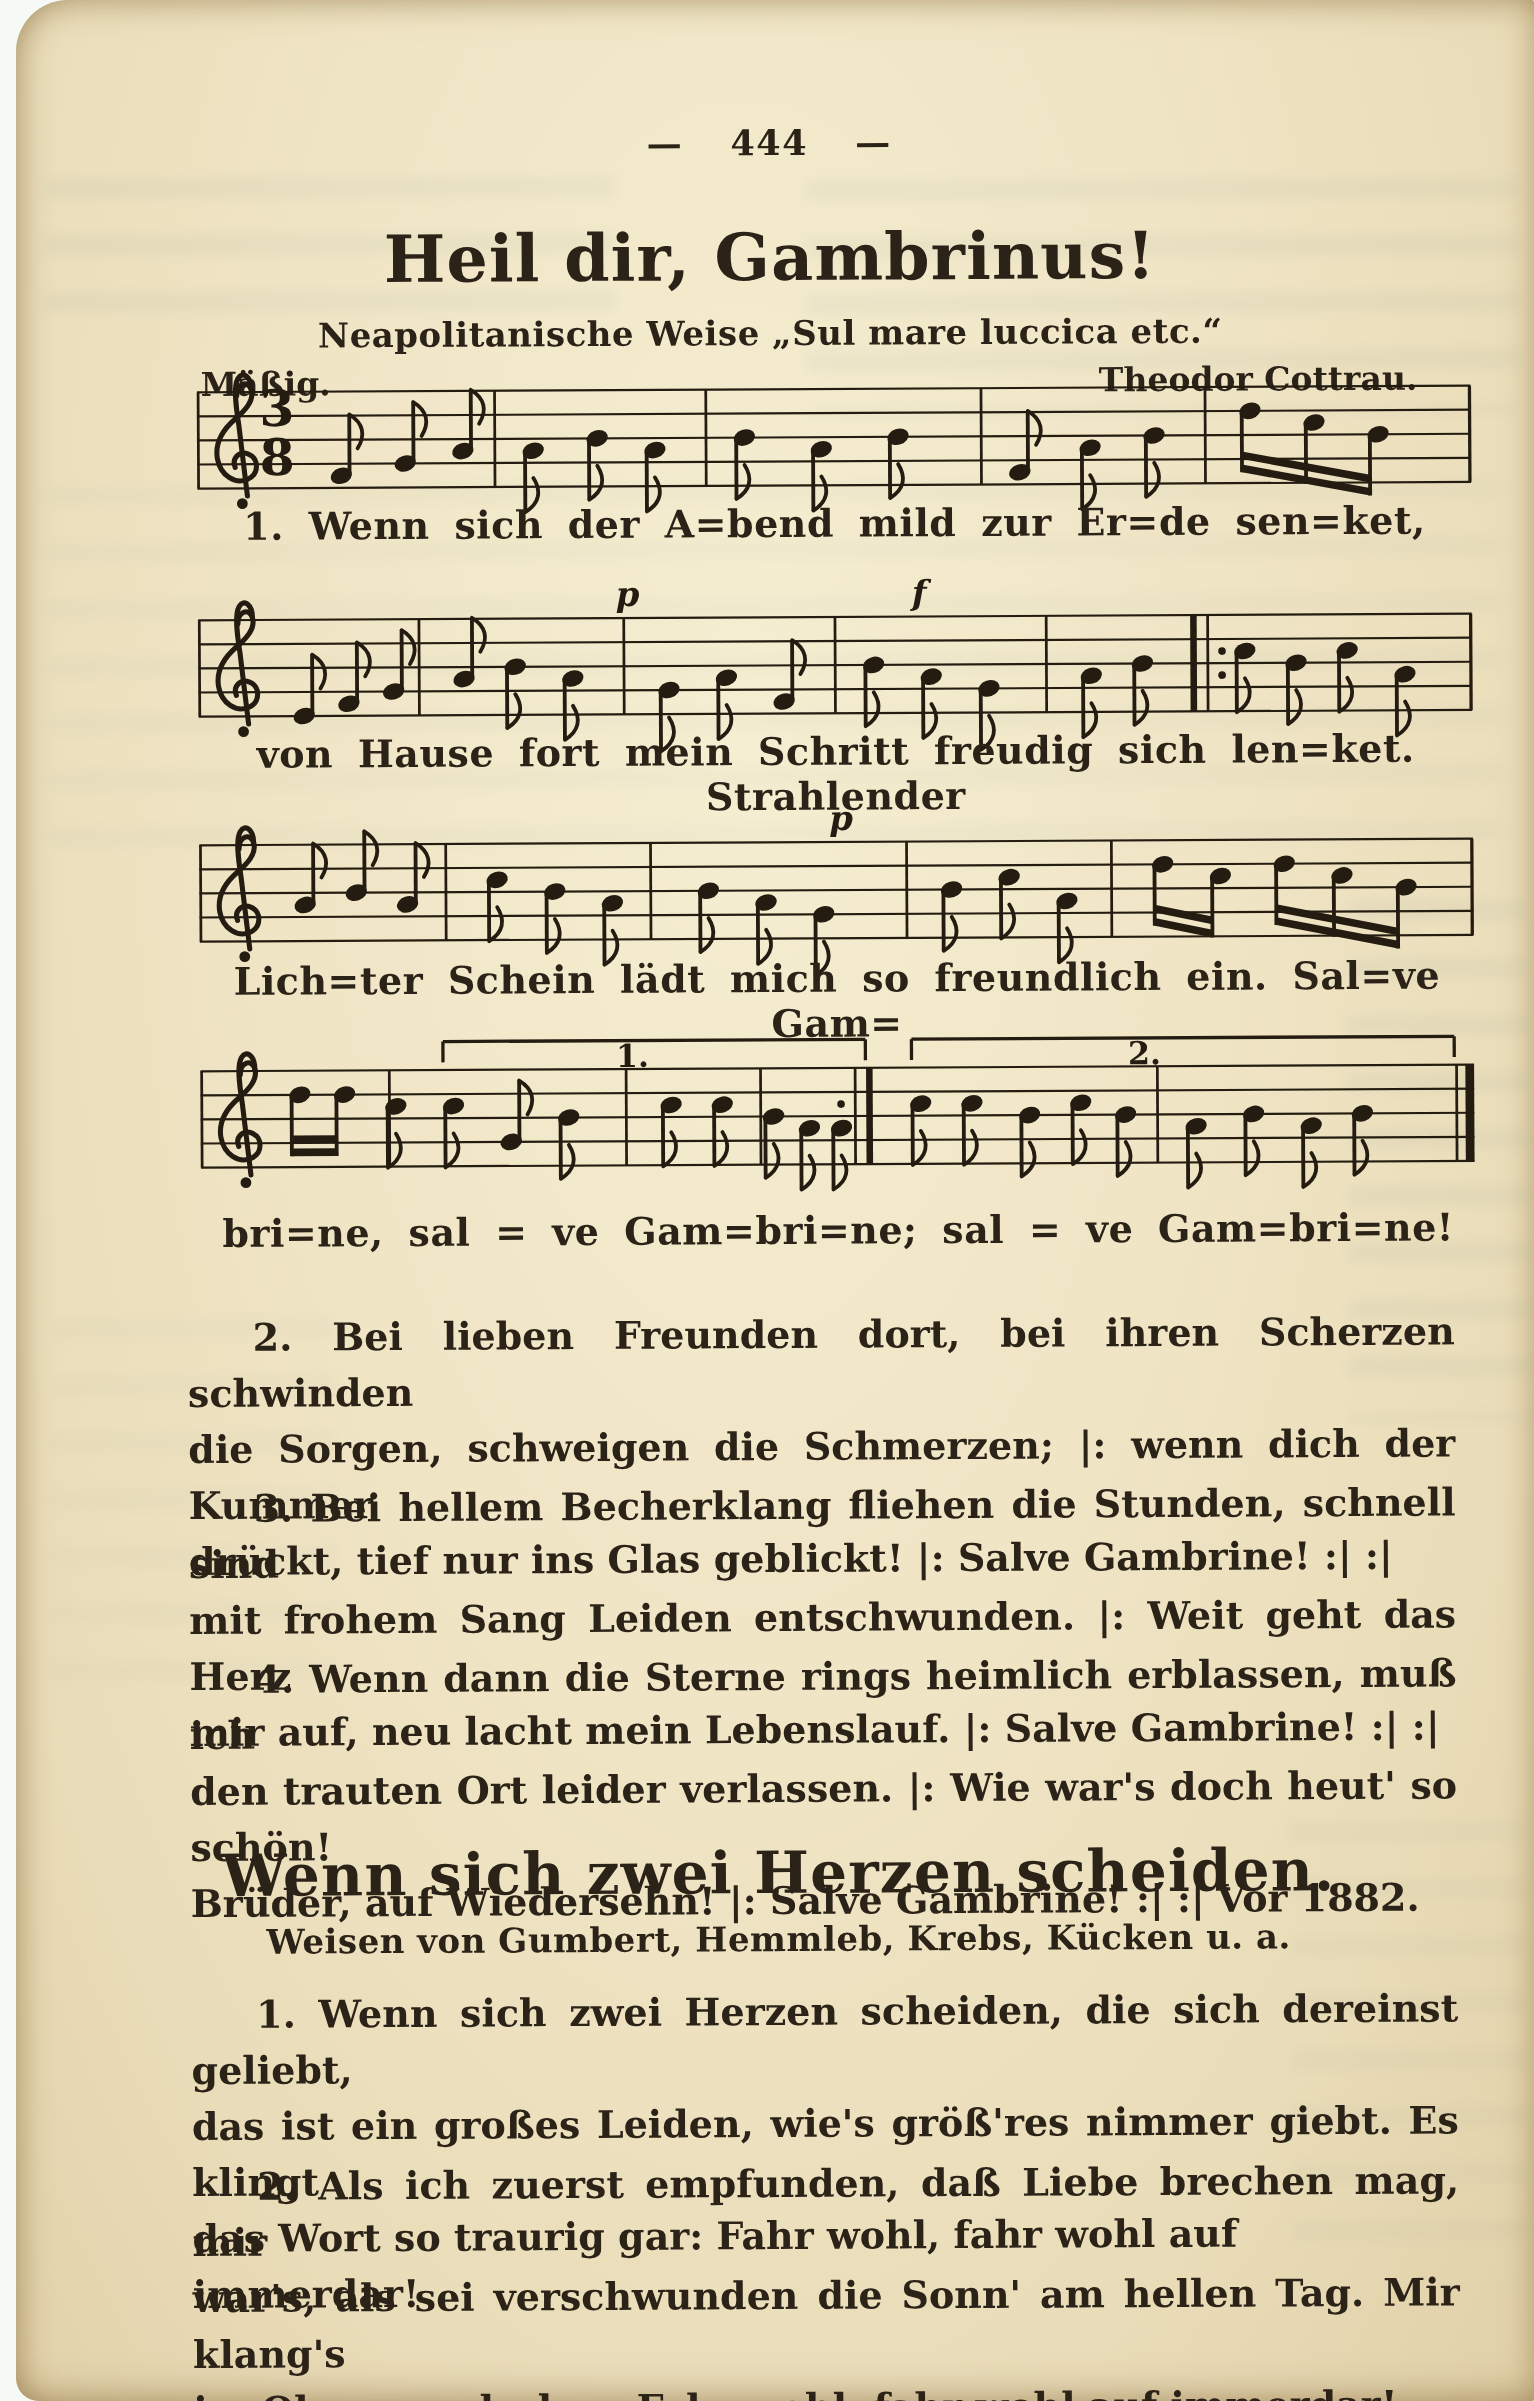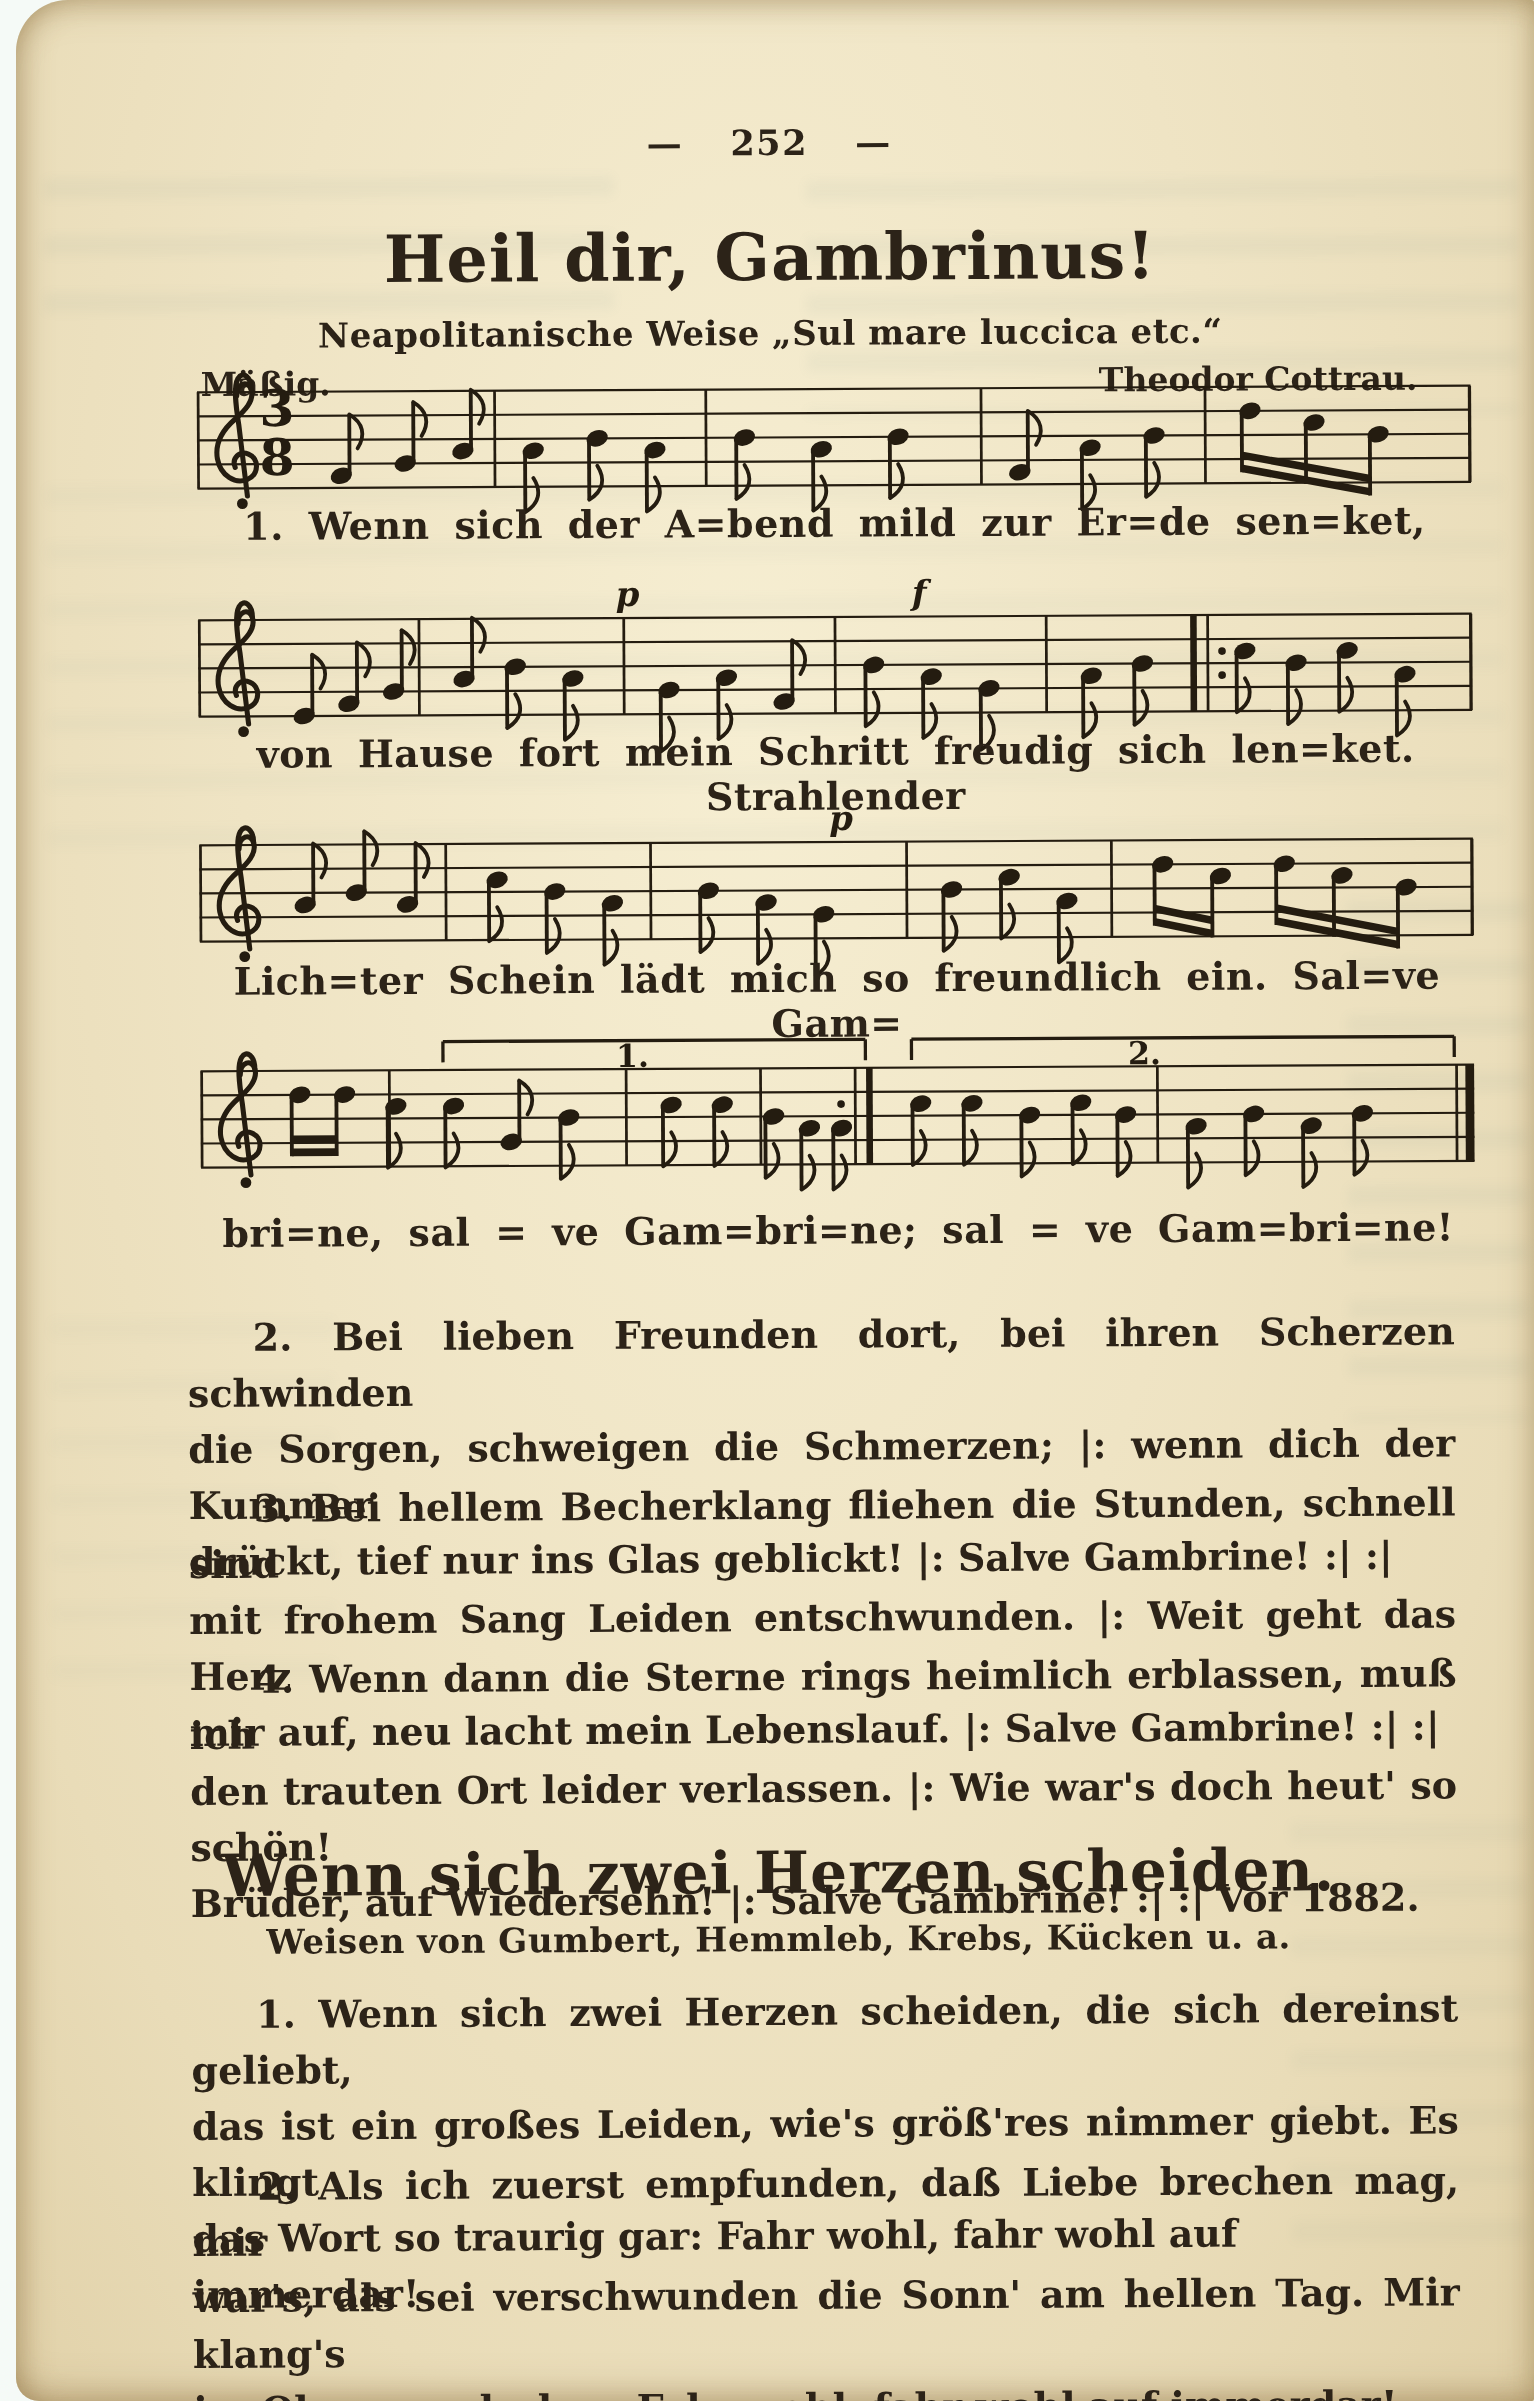--- a/index.html
+++ b/index.html
@@ -70,21 +70,21 @@
 
     <div class="smudge" style="left:33px;top:175px;width:570px;height:142px;"></div>
     <div class="smudge" style="left:795px;top:181px;width:712px;height:236px;"></div>
     <div class="smudge" style="left:33px;top:482px;width:1458px;height:373px;opacity:.06;"></div>
     <div class="smudge" style="left:1332px;top:904px;width:181px;height:521px;"></div>
     <div class="smudge" style="left:33px;top:1315px;width:285px;height:384px;opacity:.05;"></div>
     <div class="smudge" style="left:1271px;top:1825px;width:236px;height:438px;opacity:.08;"></div>
 
     <div class="page-number">
       <span>—</span>
-      <span>252</span>
+      <span>444</span>
       <span>—</span>
     </div>
 
     <div class="title-main t1">Heil dir, Gambrinus!</div>
     <div class="subtitle s1">Neapolitanische Weise „Sul mare luccica etc.“</div>
 
     <div class="tempo-row">
       <span>Mäßig.</span>
       <span>Theodor Cottrau.</span>
     </div>

